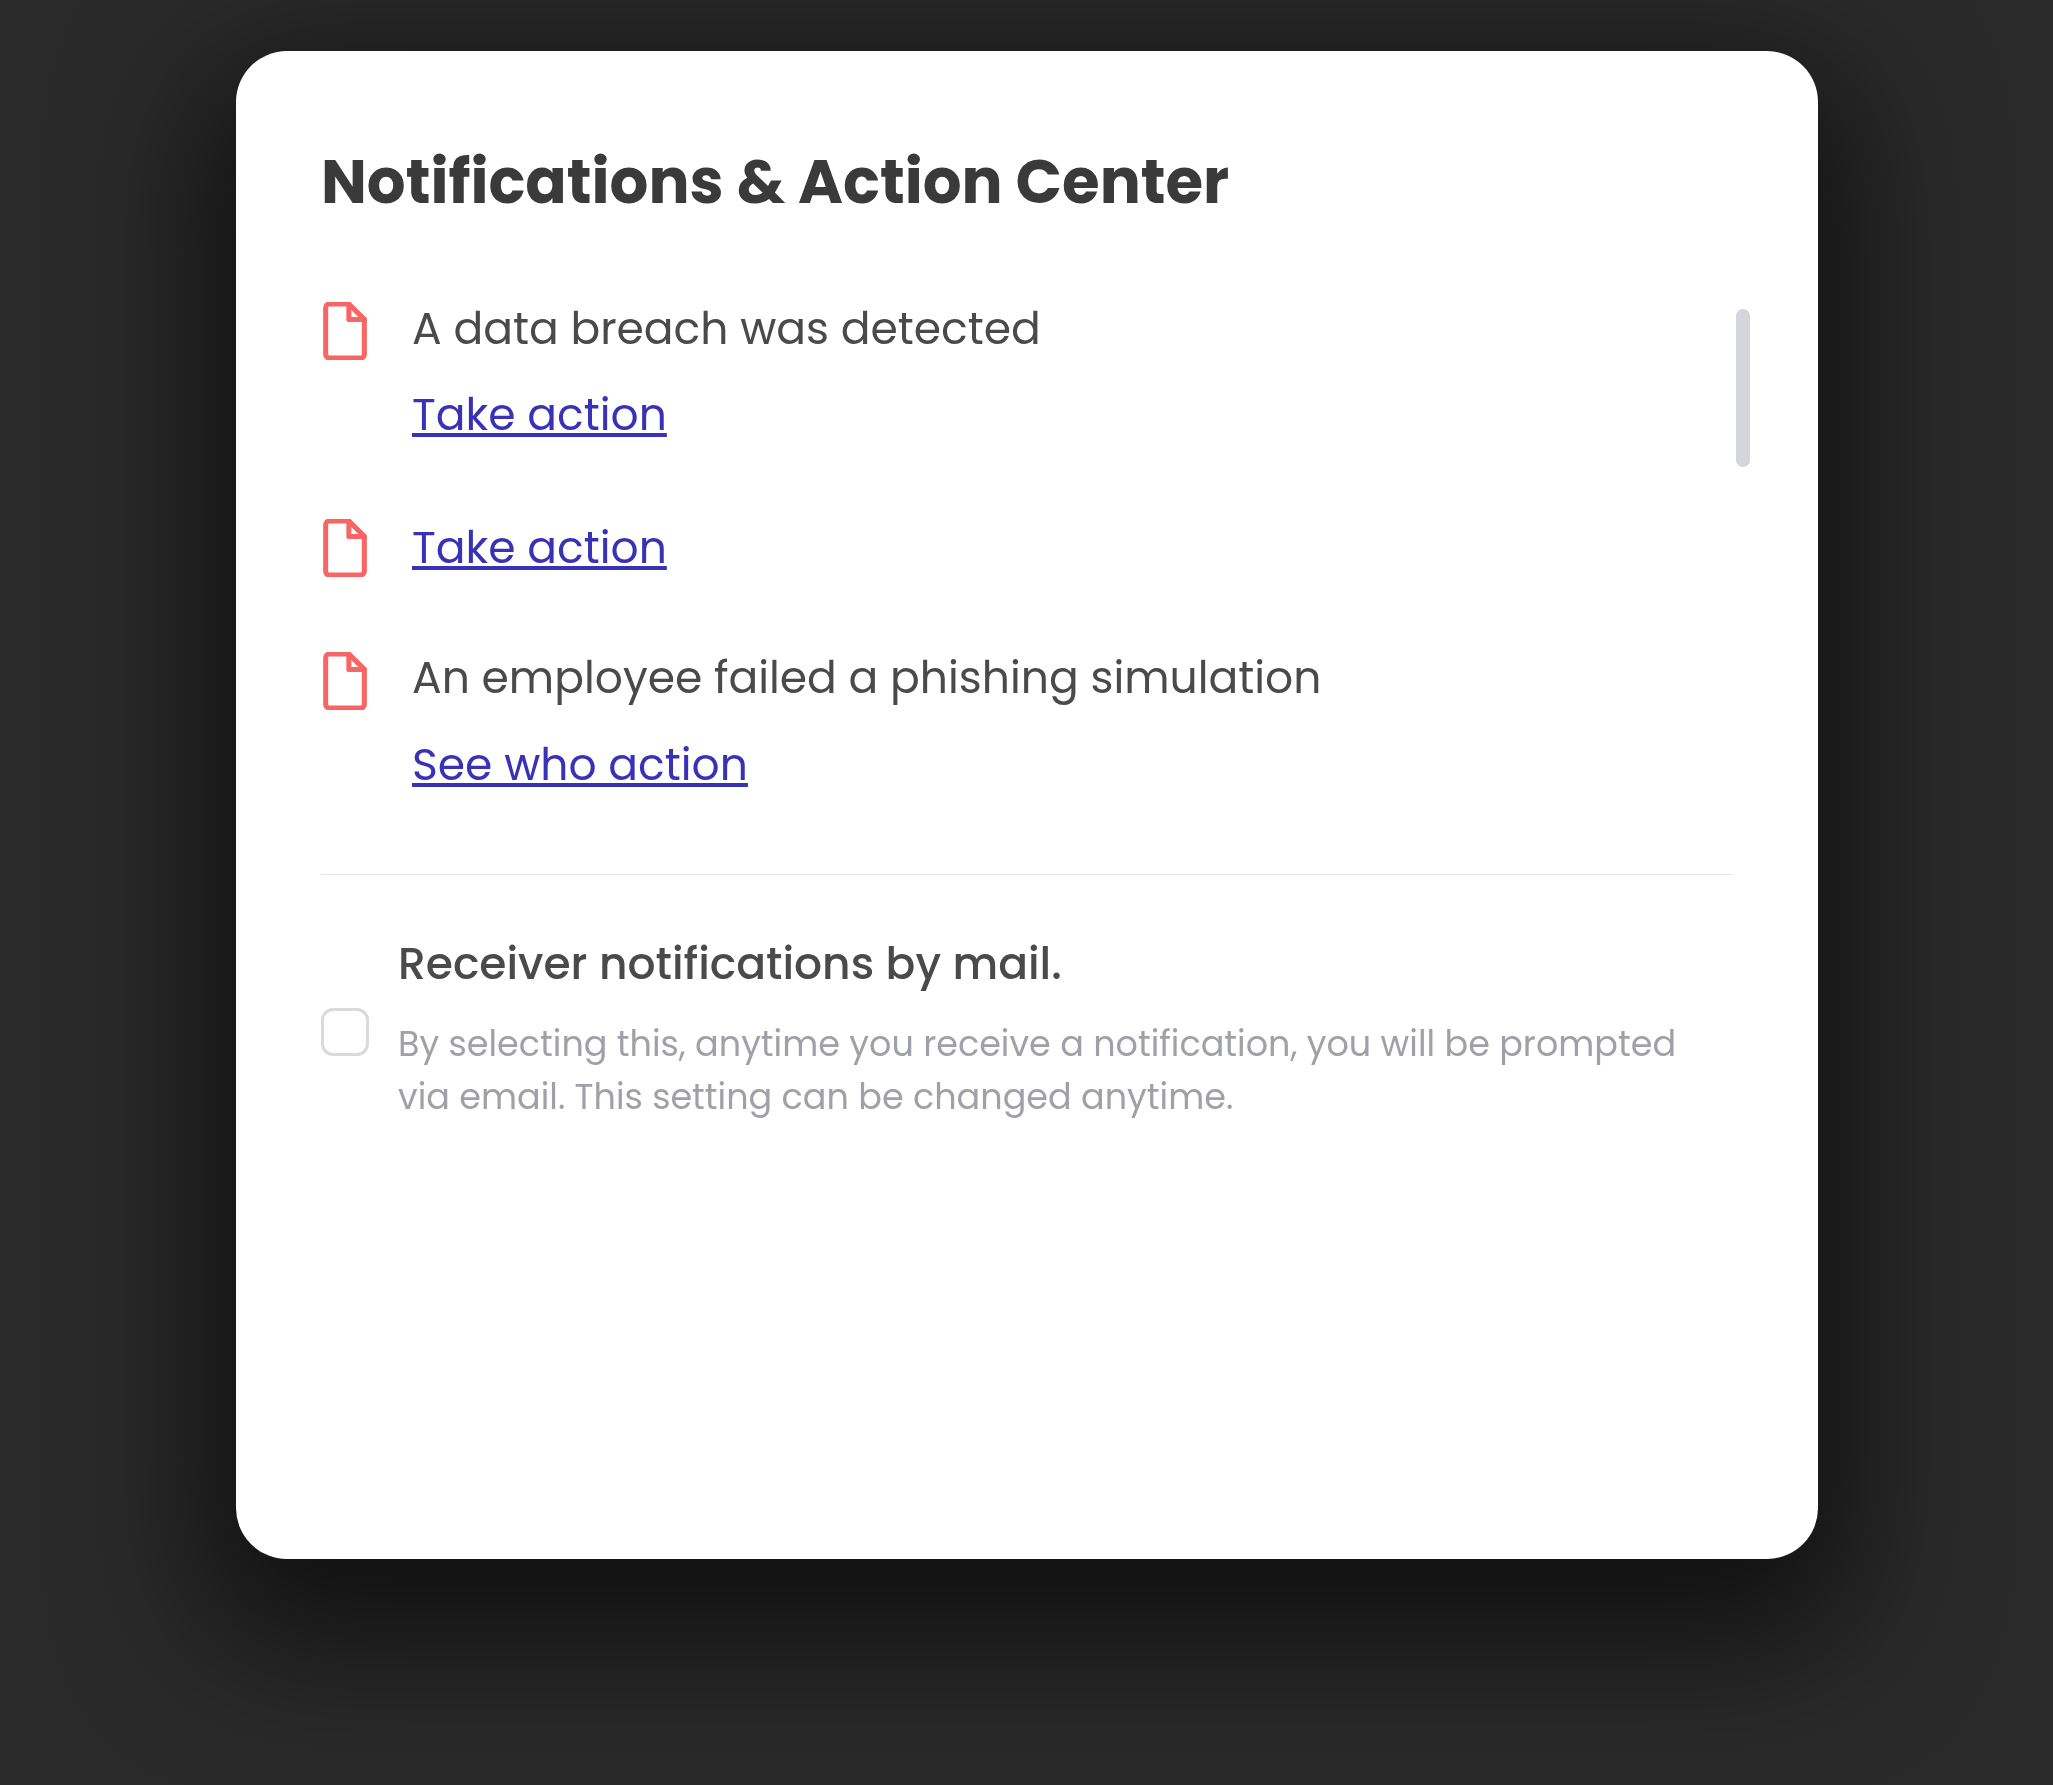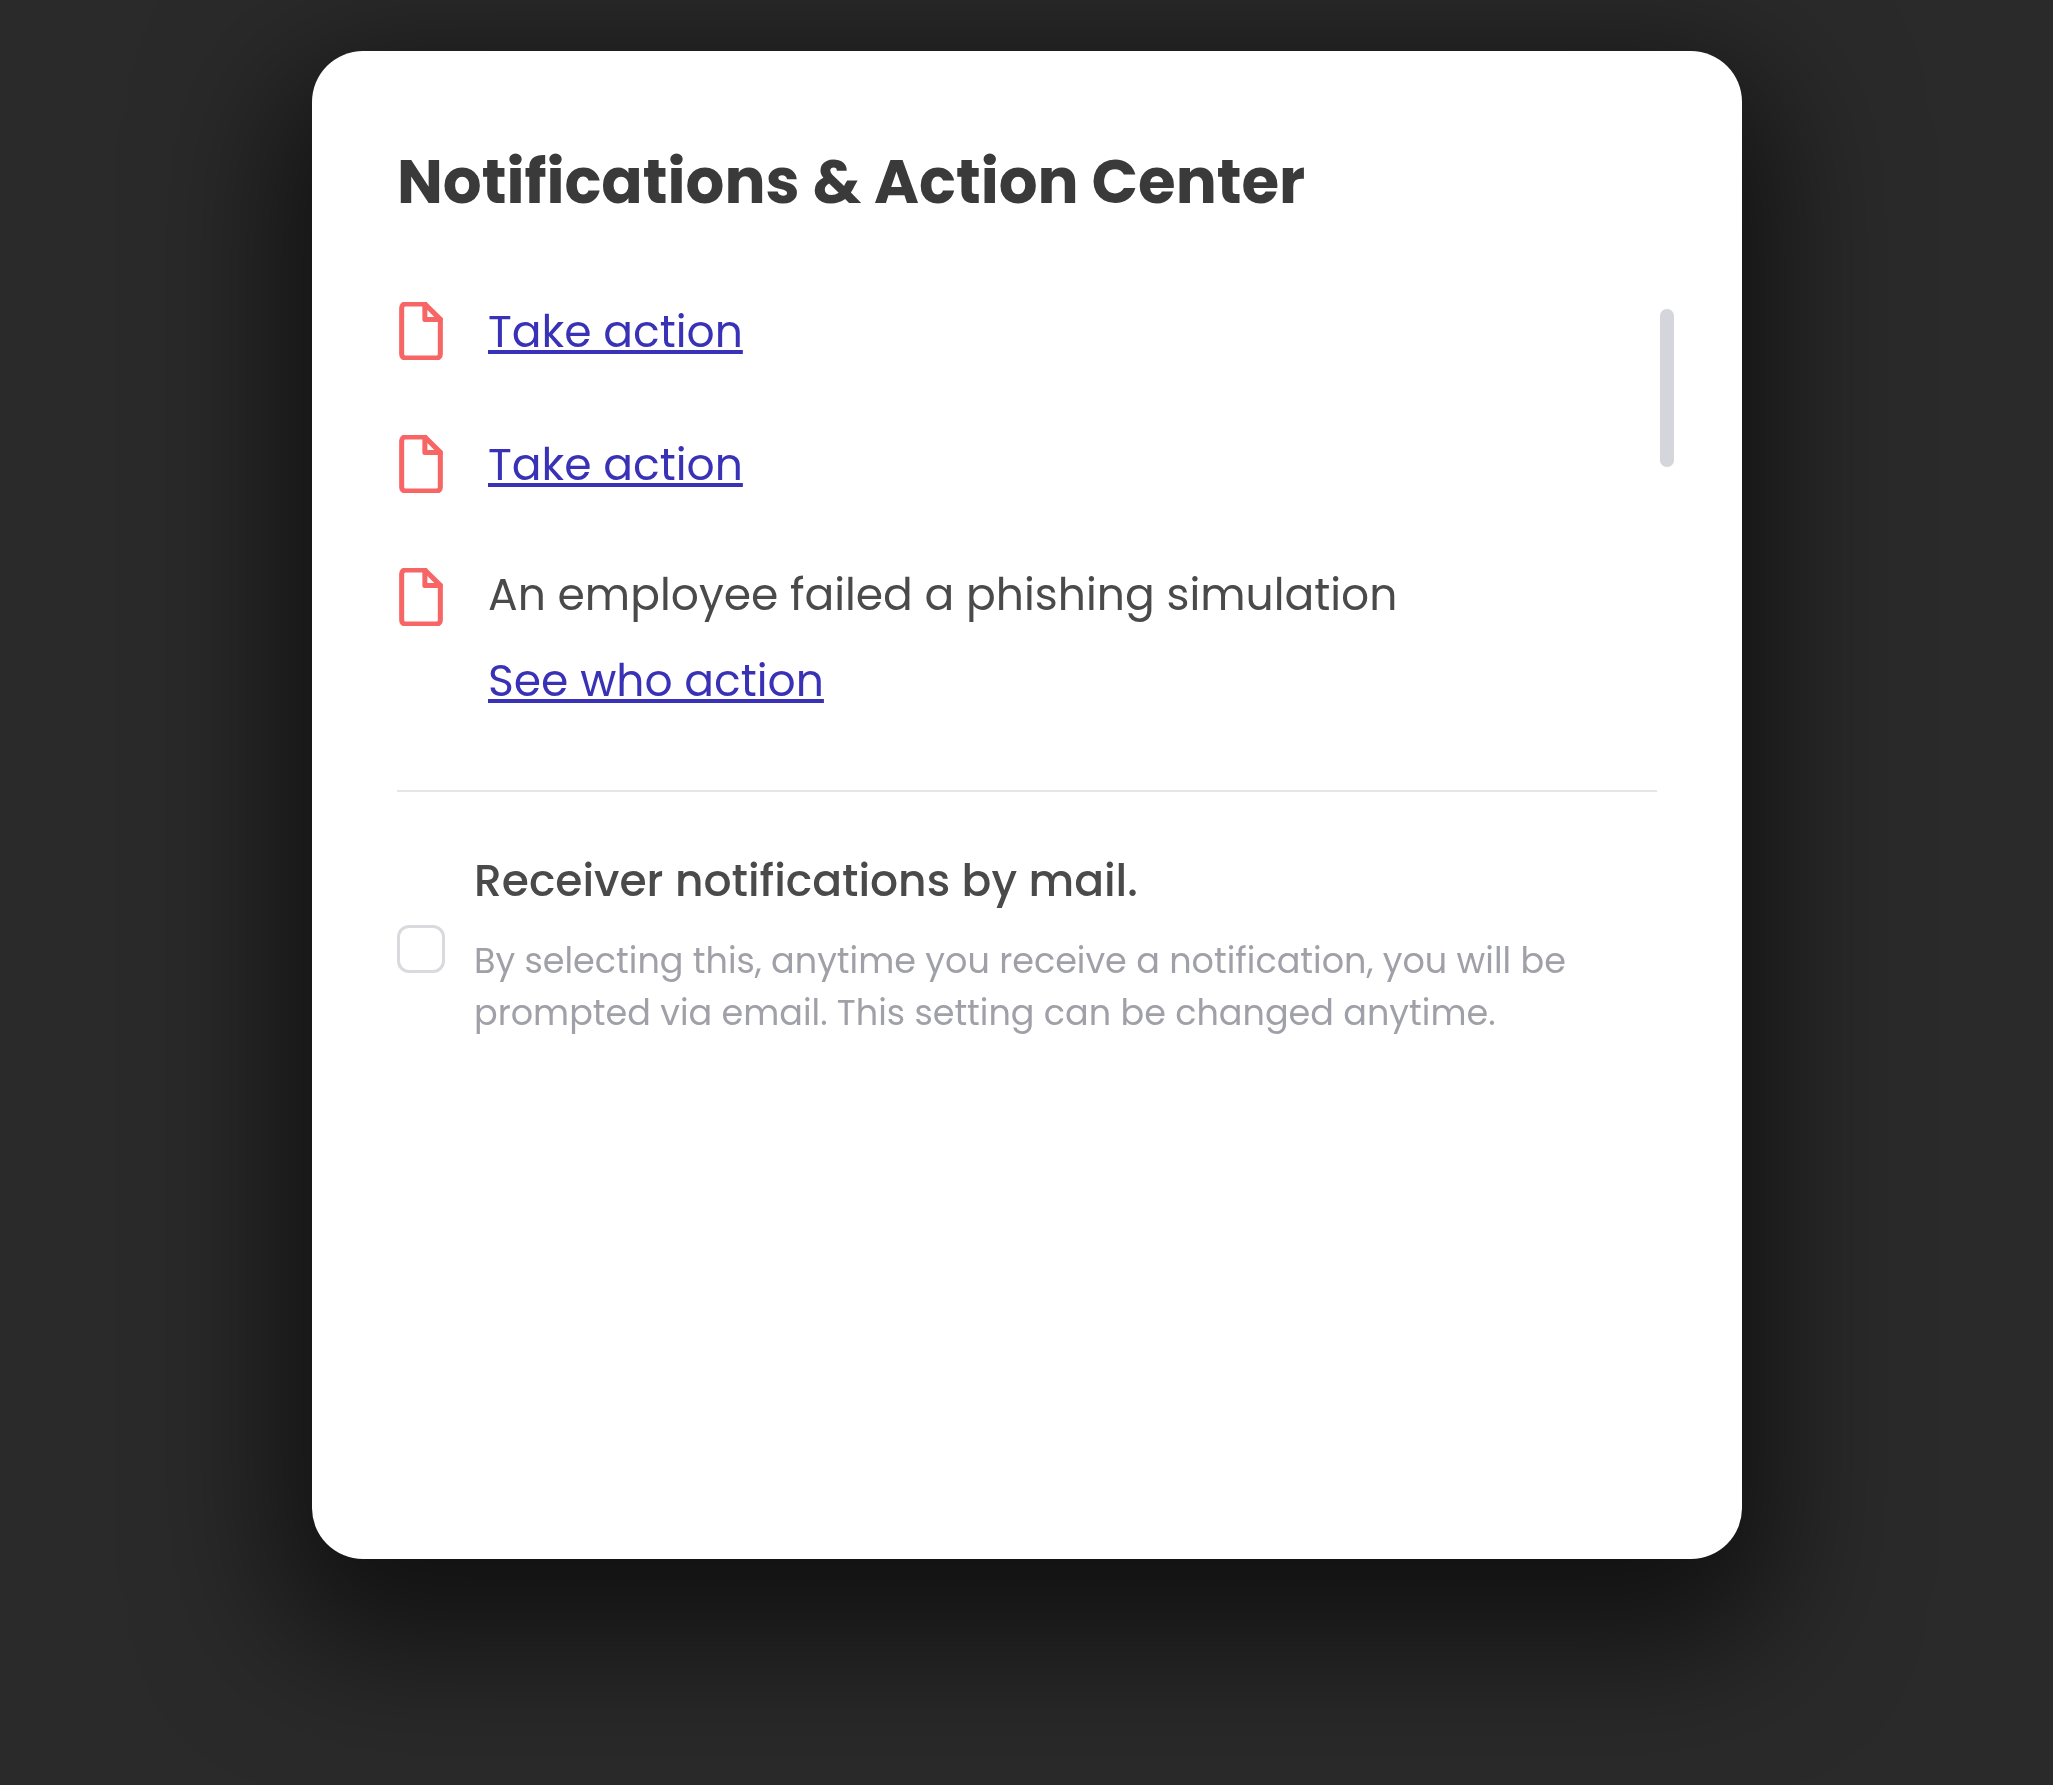--- a/index.html
+++ b/index.html
@@ -13,21 +13,21 @@
     width: 2054px;
     height: 1785px;
     display: flex;
     align-items: flex-start;
     justify-content: center;
     padding-top: 51px;
   }
   .card {
     background: #ffffff;
     border-radius: 51px;
-    width: 1430px;
+    width: 1582px;
     padding: 85px 51px 85px 85px;
     box-shadow: 0 51px 136px 34px rgba(0,0,0,0.6);
     position: relative;
     height: 1508px;
     overflow: hidden;
   }
   .card-title {
     font-size: 61px;
     font-weight: 700;
     color: #3a3a3a;
@@ -132,20 +132,21 @@
   <div class="notif-list">
 
     <div class="notif-item">
       <span class="notif-icon">
         <svg viewBox="0 0 24 30" fill="none" stroke="#f86565" stroke-width="2.6" stroke-linecap="round" stroke-linejoin="round">
           <path d="M14 1H4a2 2 0 0 0-2 2v24a2 2 0 0 0 2 2h16a2 2 0 0 0 2-2V9l-8-8z"></path>
           <path d="M14 1v8h8"></path>
         </svg>
       </span>
       <div class="notif-body">
+        <div class="notif-text">A data breach was detected</div>
         <a class="notif-link">Take action</a>
       </div>
     </div>
 
     <div class="notif-item">
       <span class="notif-icon">
         <svg viewBox="0 0 24 30" fill="none" stroke="#f86565" stroke-width="2.6" stroke-linecap="round" stroke-linejoin="round">
           <path d="M14 1H4a2 2 0 0 0-2 2v24a2 2 0 0 0 2 2h16a2 2 0 0 0 2-2V9l-8-8z"></path>
           <path d="M14 1v8h8"></path>
         </svg>

